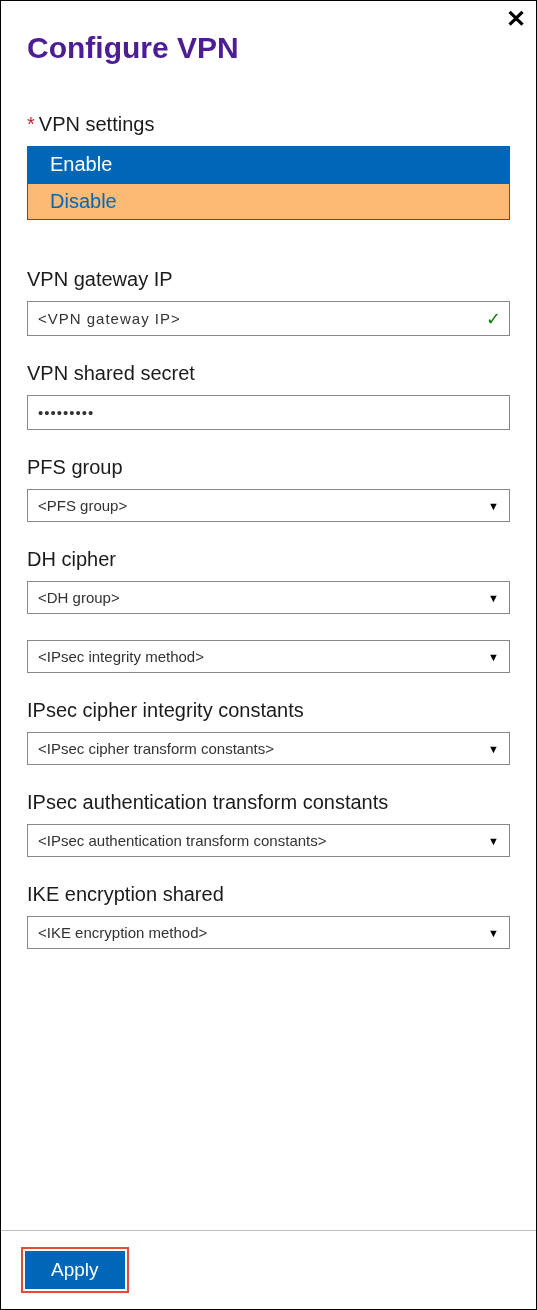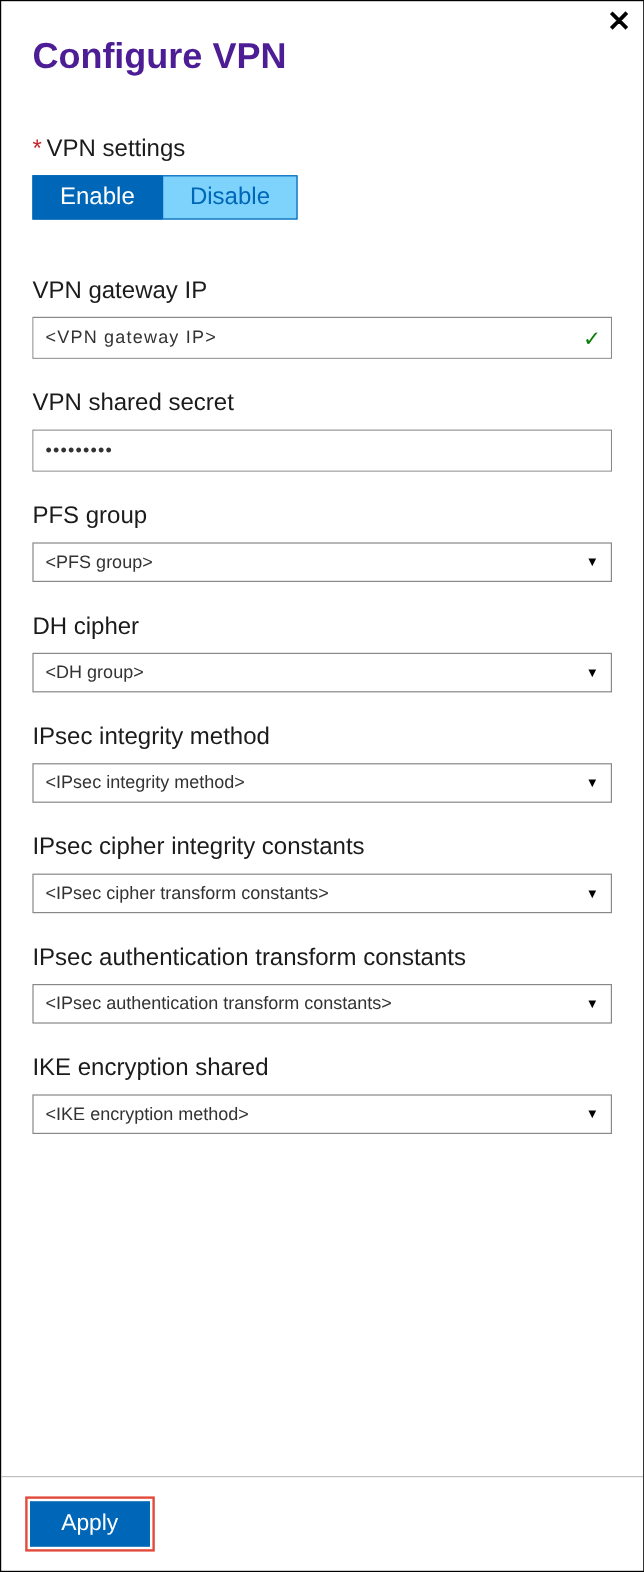--- a/index.html
+++ b/index.html
@@ -37,27 +37,28 @@
     display: flex;
     align-items: center;
     font-size: 20px;
     color: #1b1b1b;
     margin-bottom: 10px;
   }
   .asterisk { color: #c4262e; margin-right: 4px; font-size: 20px; }
   .toggle-group {
     display: flex;
     margin-bottom: 48px;
+    flex-direction: column;
   }
   .toggle-btn {
     border: 1px solid #0067b8;
     padding: 6px 22px;
     font-size: 20px;
     cursor: pointer;
-    background: #7dd3fc;
+    background: #fdba74;
     color: #0067b8;
   }
   .toggle-btn.active {
     background: #0067b8;
     color: #fff;
   }
   .field { margin-bottom: 26px; }
   .field-label {
     font-size: 20px;
     color: #1b1b1b;
@@ -162,21 +163,20 @@
 
   <div class="field">
     <div class="field-label">DH cipher</div>
     <div class="control select-ctl">
       <div class="display">&lt;DH group&gt;</div>
       <span class="drop-icon">▼</span>
     </div>
   </div>
 
   <div class="field">
-    <div class="field-label">IPsec integrity method</div>
     <div class="control select-ctl">
       <div class="display">&lt;IPsec integrity method&gt;</div>
       <span class="drop-icon">▼</span>
     </div>
   </div>
 
   <div class="field">
     <div class="field-label">IPsec cipher integrity constants</div>
     <div class="control select-ctl">
       <div class="display">&lt;IPsec cipher transform constants&gt;</div>

